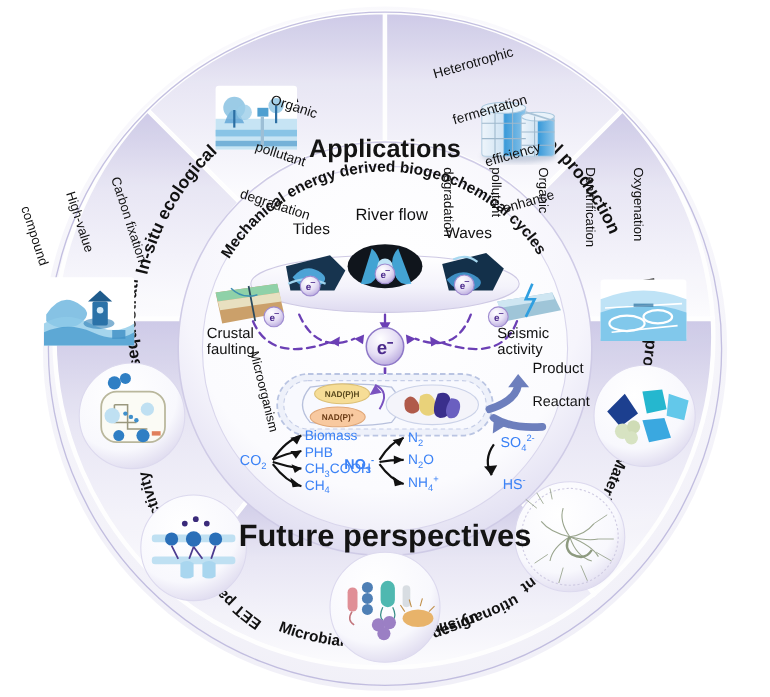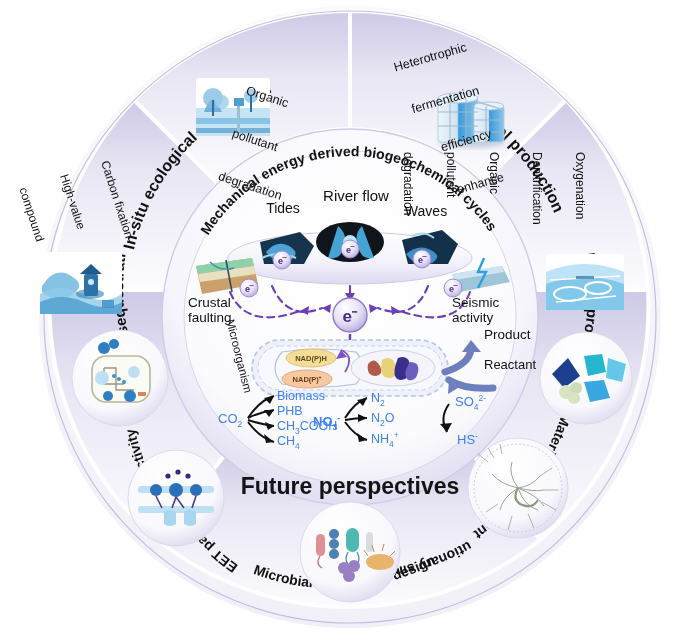--- a/index.html
+++ b/index.html
@@ -446,21 +446,22 @@
       <path d="M345 420 q10 -2 22 -2"></path>
         <polygon points="367,418 358,414 358,422" fill="#111" stroke="none"></polygon>
       <path d="M345 422 q10 14 22 18"></path>
         <polygon points="367,440 357,433 359,442" fill="#111" stroke="none"></polygon>
 
       <path d="M449 404 q-10 14 -2 28"></path>
         <polygon points="447,432 440,424 452,423" fill="#111" stroke="none"></polygon>
     </g>
   </svg>
 
-  <div class="lbl big-title ctr" style="left:350px;top:487px;font-size:23px;">Future perspectives</div>
+  <div class="lbl big-title ctr" style="left:350px;top:136px;font-size:23px;">Applications</div>
+  <div class="lbl big-title ctr" style="left:350px;top:487px;font-size:28px;">Future perspectives</div>
 
   <div class="rot-blk" style="left:258px;top:55px;transform:rotate(18deg);font-size:12.5px;">
     <div>Organic</div>
     <div>pollutant</div>
     <div>degradation</div>
   </div>
 
   <div class="rot-blk" style="left:384px;top:32px;transform:rotate(-16deg);font-size:12.5px;text-align:right;">
     <div>Heterotrophic</div>
     <div>fermentation</div>

